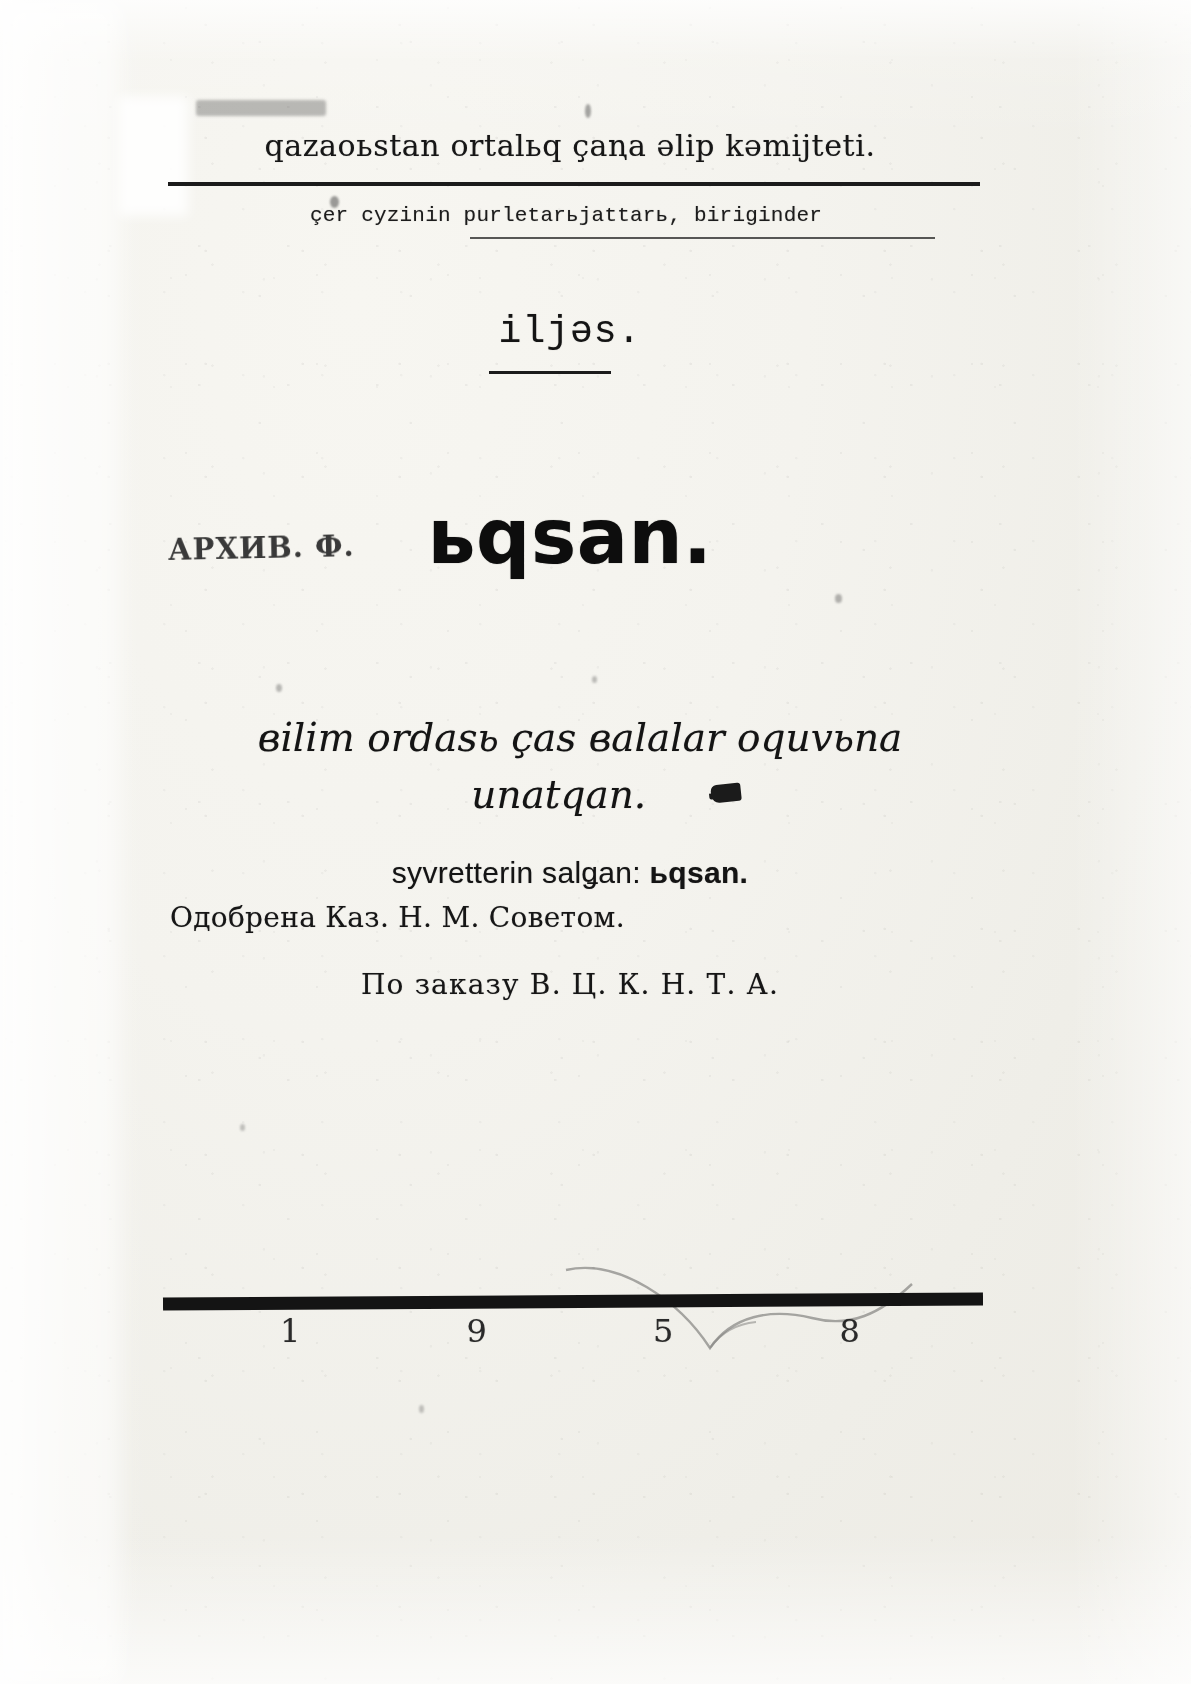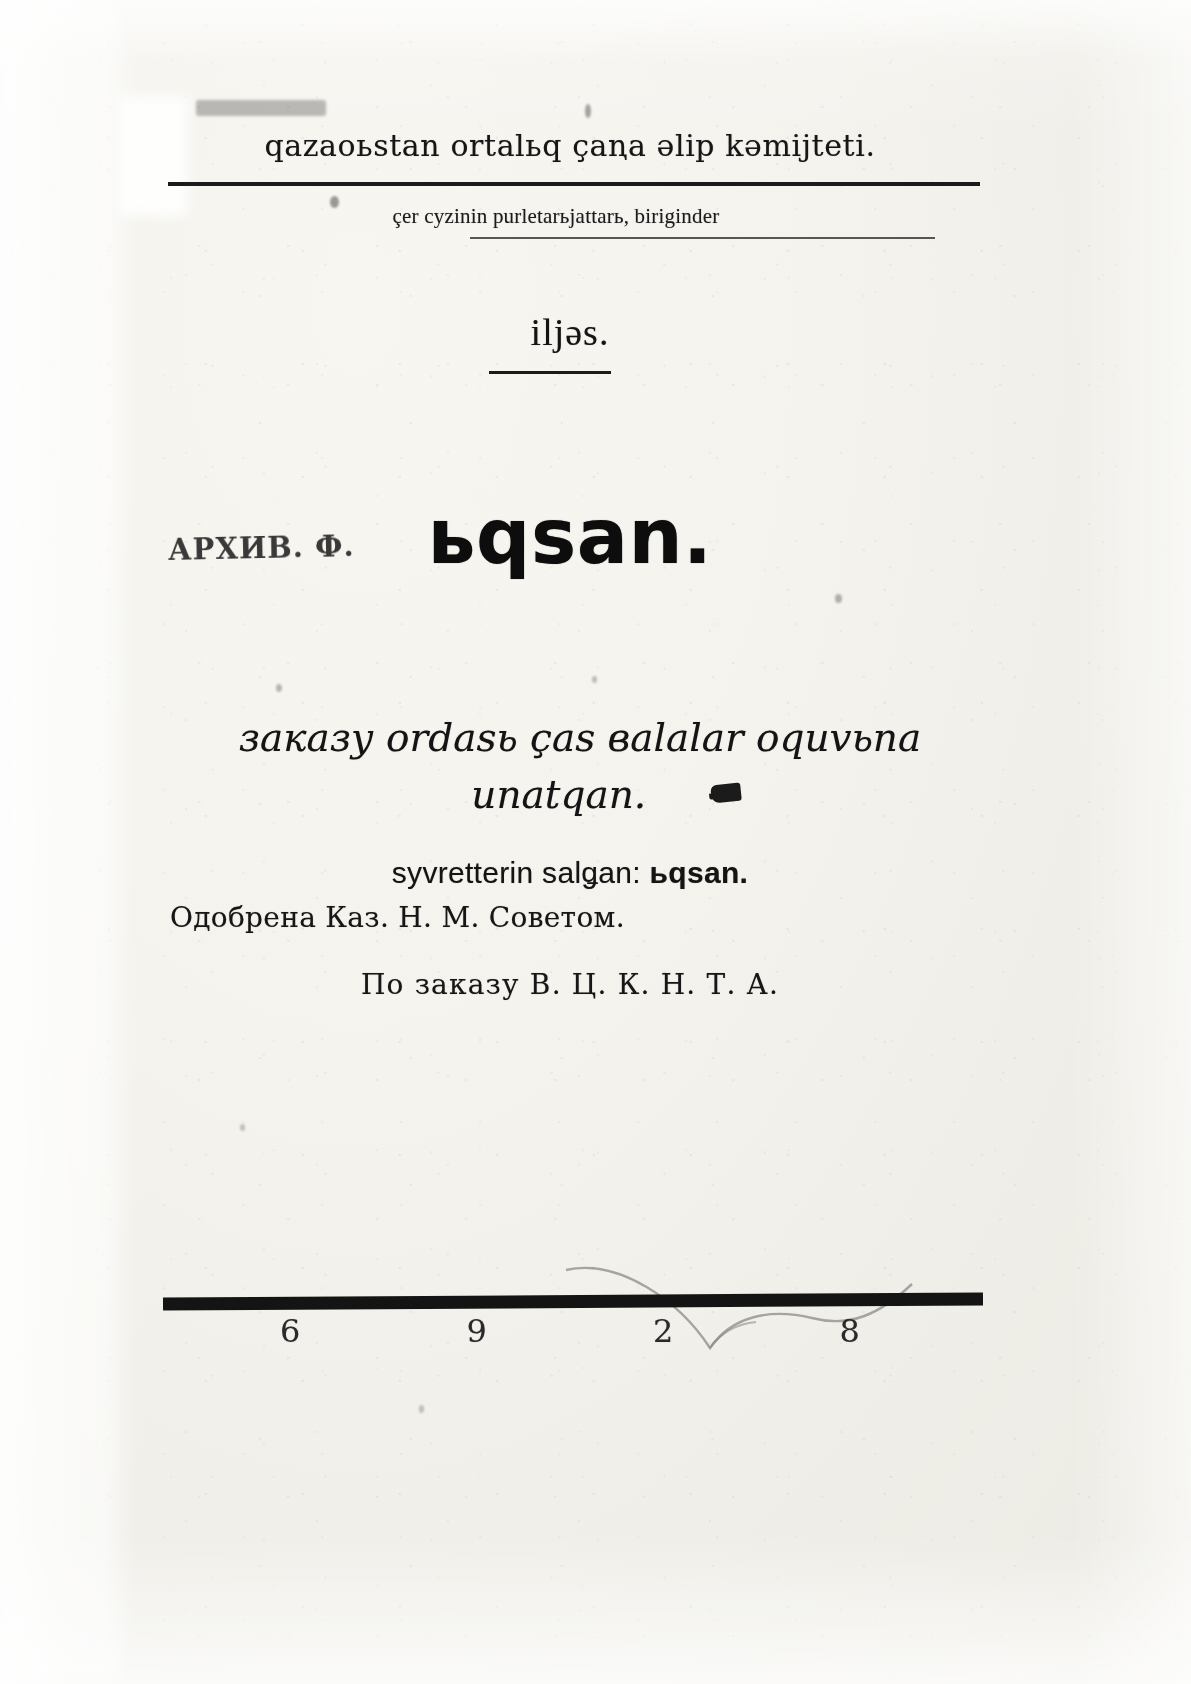--- a/index.html
+++ b/index.html
@@ -85,25 +85,25 @@
   .rule-heavy {
     position: absolute;
     left: 168px;
     top: 182px;
     width: 812px;
     height: 4px;
     background: #1b1b1b;
   }
   .hdr-line2 {
     position: absolute;
-    left: 156px;
+    left: 166px;
     top: 204px;
     width: 800px;
     text-align: center;
-    font-family: Liberation Serif, serif;
+    font-family: Liberation Mono, monospace;
     font-size: 21px;
     letter-spacing: 0.2px;
     color: #1c1c1c;
     white-space: nowrap;
   }
   .hdr-underline2 {
     position: absolute;
     left: 470px;
     top: 237px;
     width: 465px;
@@ -112,21 +112,21 @@
     opacity: .75;
   }
 
   
   .iljes {
     position: absolute;
     left: 170px;
     top: 310px;
     width: 800px;
     text-align: center;
-    font-family: Liberation Serif, serif;
+    font-family: Liberation Mono, monospace;
     font-size: 38px;
     letter-spacing: 1px;
     color: #141414;
   }
   .iljes-underline {
     position: absolute;
     left: 489px;
     top: 371px;
     width: 122px;
     height: 3px;
@@ -320,37 +320,37 @@
     <div class="hdr-underline2"></div>
 
     <div class="iljes ink">iljəs.</div>
     <div class="iljes-underline"></div>
 
     <div class="stamp">АРХИВ. Ф.</div>
 
     <div class="title">ьqsan.</div>
 
     <div class="subtitle ink">
-      <span>заказу ordasь ças вalalar oquvьna</span>
+      <span>вilim ordasь ças вalalar oquvьna</span>
       <span class="l2">
         <span>unatqan.</span>
         <span class="hand-icon"></span>
       </span>
     </div>
 
     <div class="appr1 ink">
       <span>syvretterin salǥan: </span><b>ьqsan.</b>
     </div>
     <div class="appr2 ink">Одобрена Каз. Н. М. Советом.</div>
     <div class="appr3 ink">По заказу В. Ц. К. Н. Т. А.</div>
 
 
     <svg class="scrawl" viewBox="0 0 360 110">
       <path d="M6 14 C 60 2, 120 46, 150 92 C 172 60, 210 52, 252 62 C 290 72, 320 58, 352 28" fill="none" stroke="#2b2b2b" stroke-width="2.4" opacity="0.7"></path>
       <path d="M150 92 C 160 78, 176 68, 196 66" fill="none" stroke="#2b2b2b" stroke-width="2" opacity="0.55"></path>
     </svg>
 
     <div class="imprint-rule"></div>
 
-    <div class="year ink">6 9 2 8</div>
+    <div class="year ink">1 9 5 8</div>
 
   </div>
 </div>
 
 </body></html>

